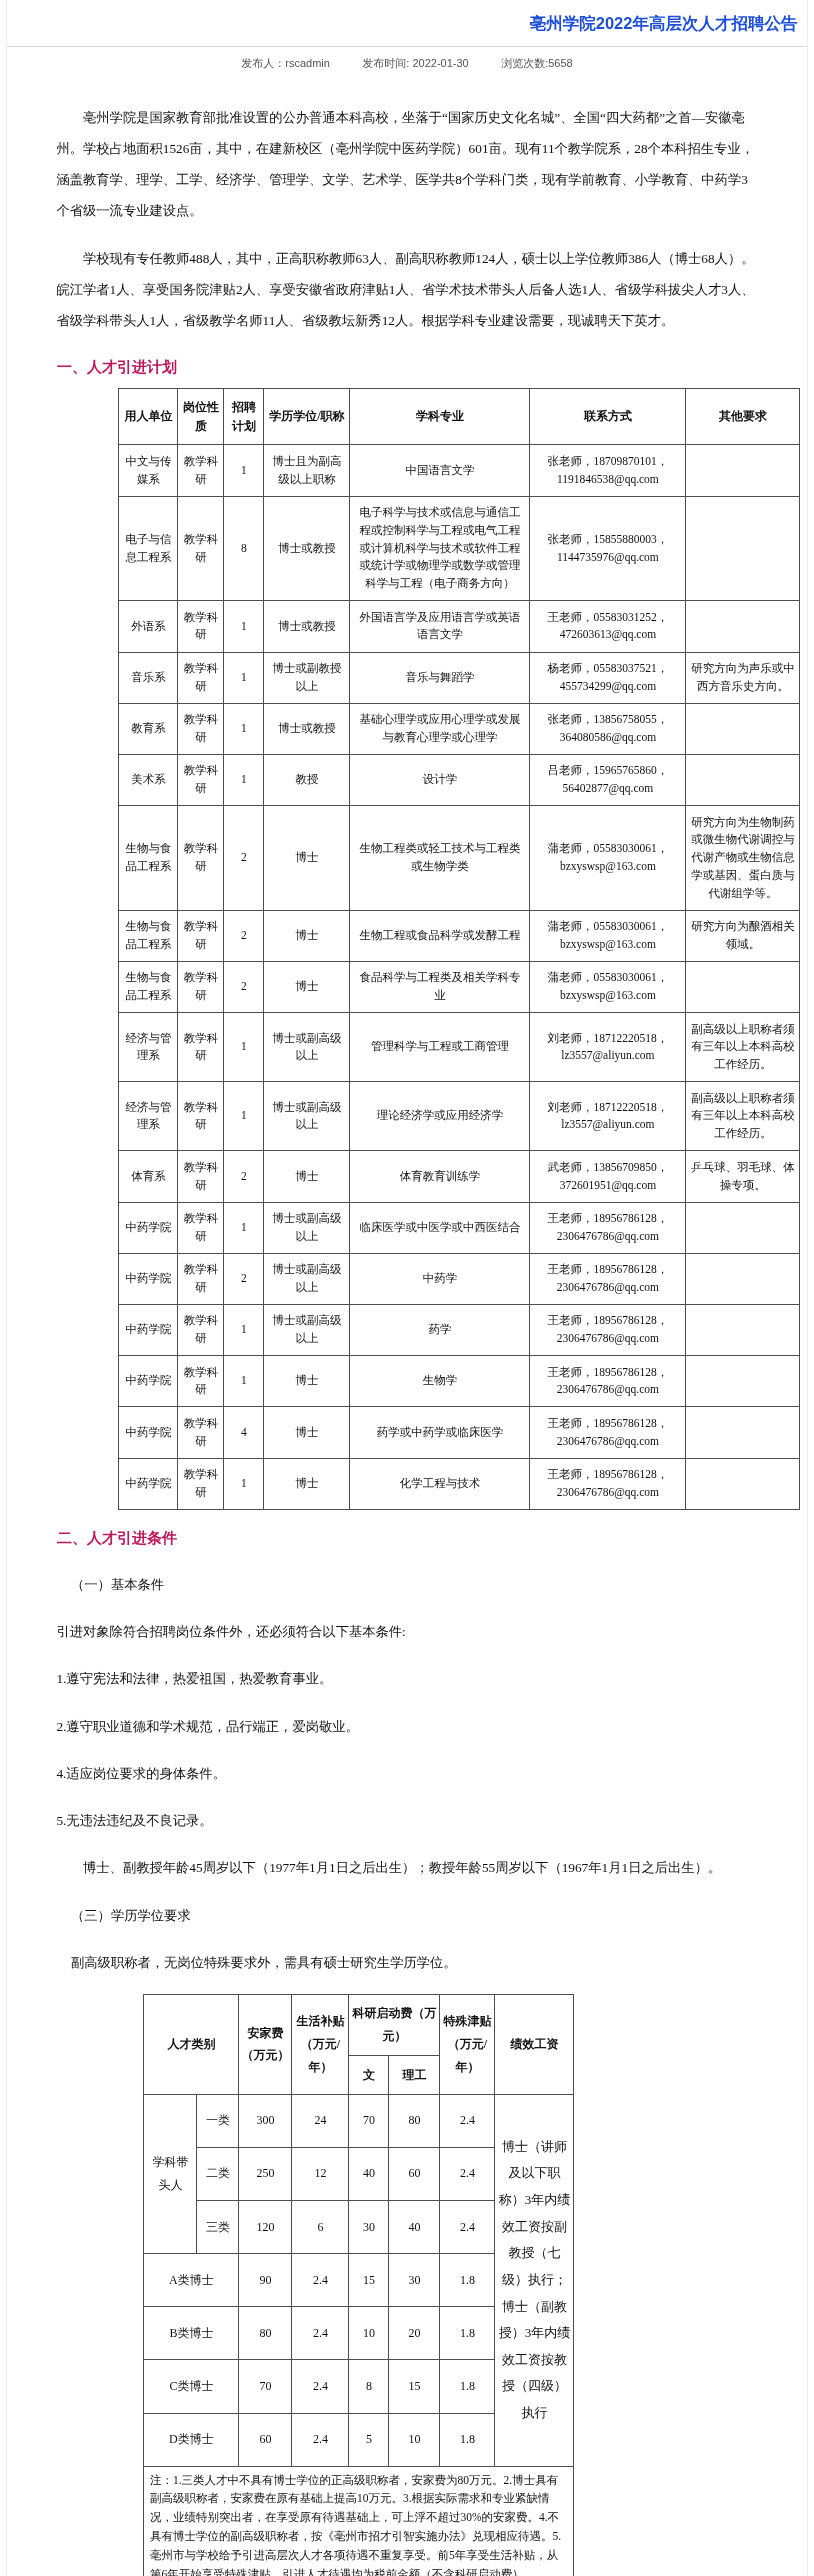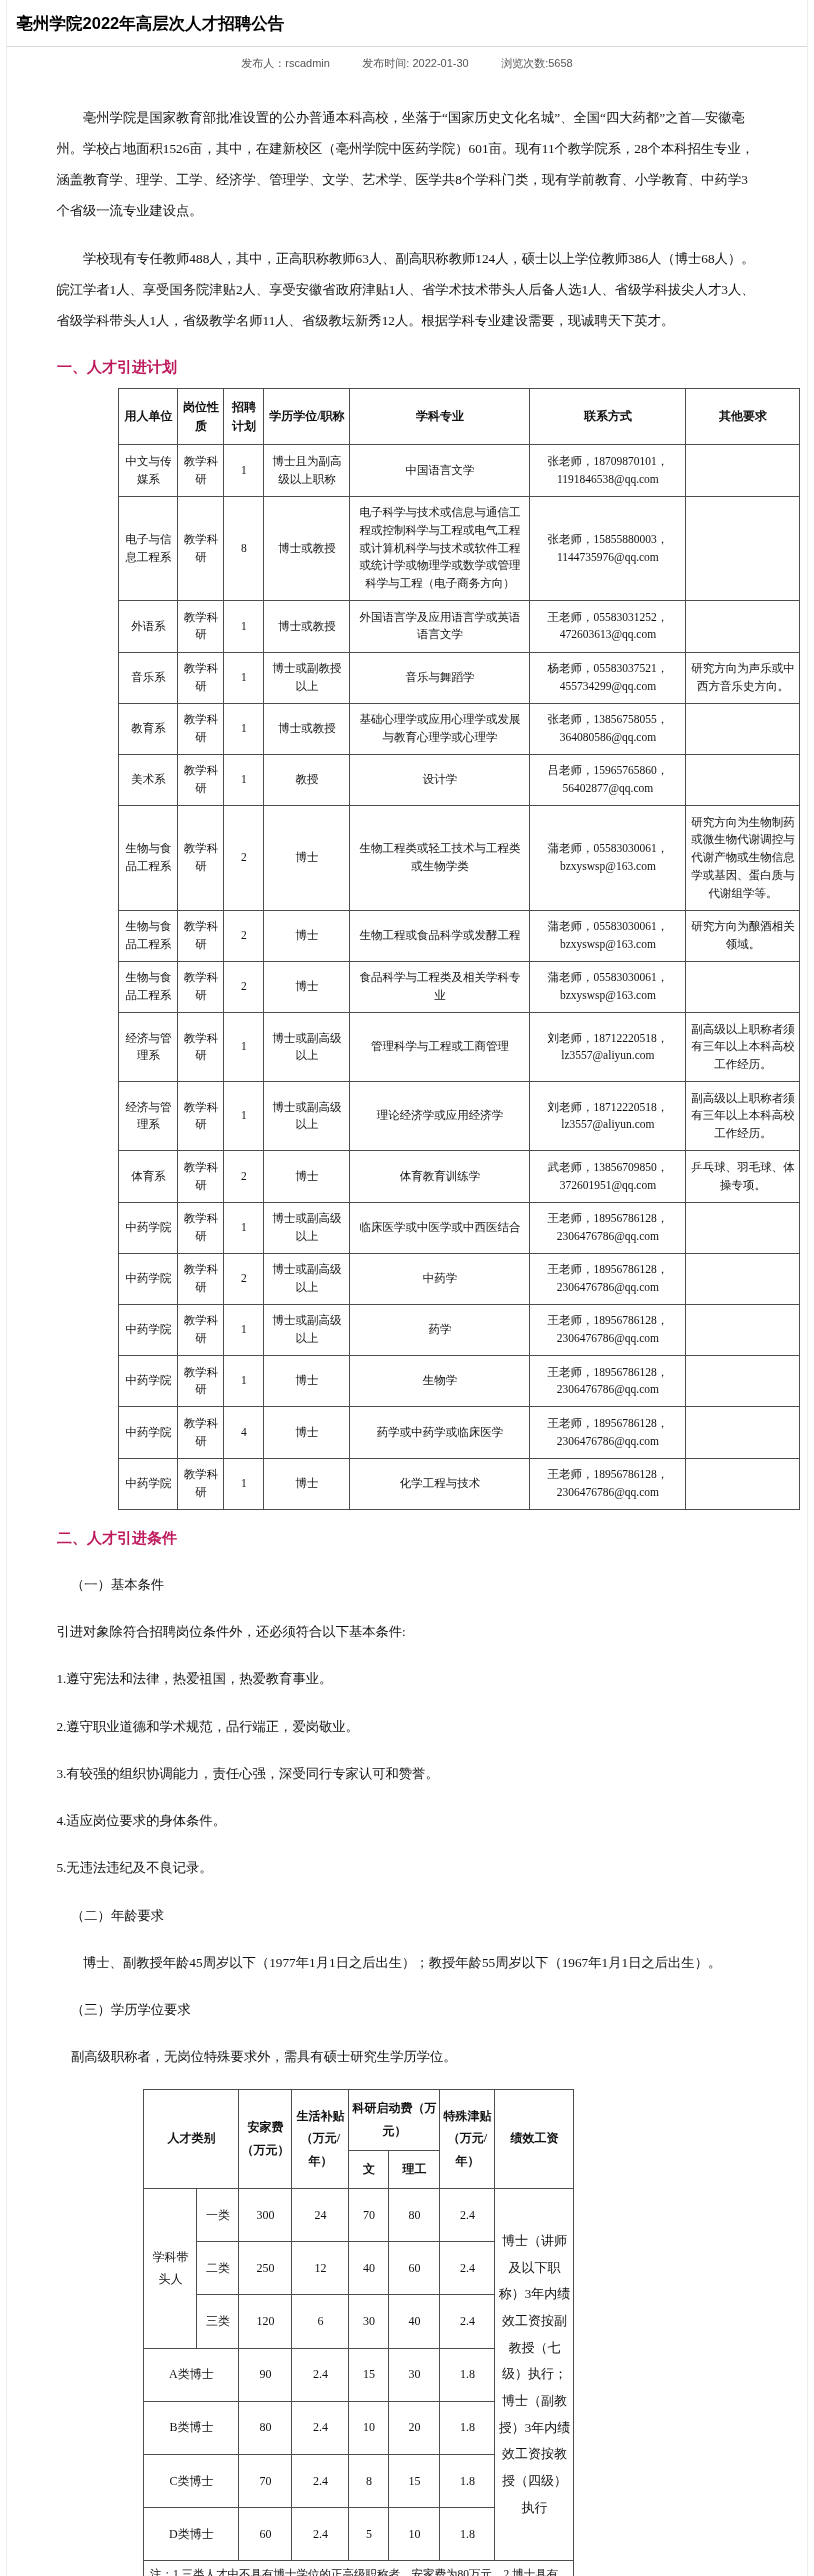--- a/index.html
+++ b/index.html
@@ -1,22 +1,22 @@
 <!DOCTYPE html>
 <html style="font-size:14.7px"><head>
 <meta charset="utf-8">
 <style>
   * { box-sizing: border-box; }
   html,body { margin:0; padding:0; background:#ffffff; }
   body { font-family:"Liberation Serif","DejaVu Serif",serif; color:#111; width:814px; }
 
   .page { margin:0 6.4px; border-left:0.9px solid #ededed; border-right:0.9px solid #ededed; background:#fff; padding-bottom:9.2px; }
 
-  h1.title { text-align:left; font-family:"Liberation Sans","DejaVu Sans",sans-serif;
-             font-size:16.5px; font-weight:bold; color:#000000; margin:0; padding:13px 9.2px 11px; }
+  h1.title { text-align:right; font-family:"Liberation Sans","DejaVu Sans",sans-serif;
+             font-size:16.5px; font-weight:bold; color:#1d4ed8; margin:0; padding:13px 9.2px 11px; }
 
   .meta { border-top:0.9px solid #d9d9d9; text-align:center; font-family:"Liberation Sans","DejaVu Sans",sans-serif;
           font-size:11px; color:#555; padding:9.2px 0 7.3px; }
   .meta .m-item { margin:0 14.7px; }
 
   .content { padding:7.3px 33px 0; font-size:13.3px; line-height:2.35; }
   .content p { margin:16px; }
   p.para { text-indent:2em; }
   p.ind1 { padding-left:1.1em; }
   p.ind2 { text-indent:2em; }
@@ -244,24 +244,22 @@
             <td class="left"></td>
           </tr>
         </tbody>
     </table>
 
     <h2 class="sec">二、人才引进条件</h2>
     <p class="ind1">（一）基本条件</p>
     <p>引进对象除符合招聘岗位条件外，还必须符合以下基本条件:</p>
     <p>1.遵守宪法和法律，热爱祖国，热爱教育事业。</p>
     <p>2.遵守职业道德和学术规范，品行端正，爱岗敬业。</p>
-    <p>3.有较强的组织协调能力，责任心强，深受同行专家认可和赞誉。</p>
     <p>4.适应岗位要求的身体条件。</p>
     <p>5.无违法违纪及不良记录。</p>
-    <p class="ind1">（二）年龄要求</p>
     <p class="ind2">博士、副教授年龄45周岁以下（1977年1月1日之后出生）；教授年龄55周岁以下（1967年1月1日之后出生）。</p>
     <p class="ind1">（三）学历学位要求</p>
     <p class="ind1">副高级职称者，无岗位特殊要求外，需具有硕士研究生学历学位。</p>
 
 
     <table class="treat-table">
       <colgroup>
         <col style="width:53px">
           <col style="width:42px">
           <col style="width:53px">

